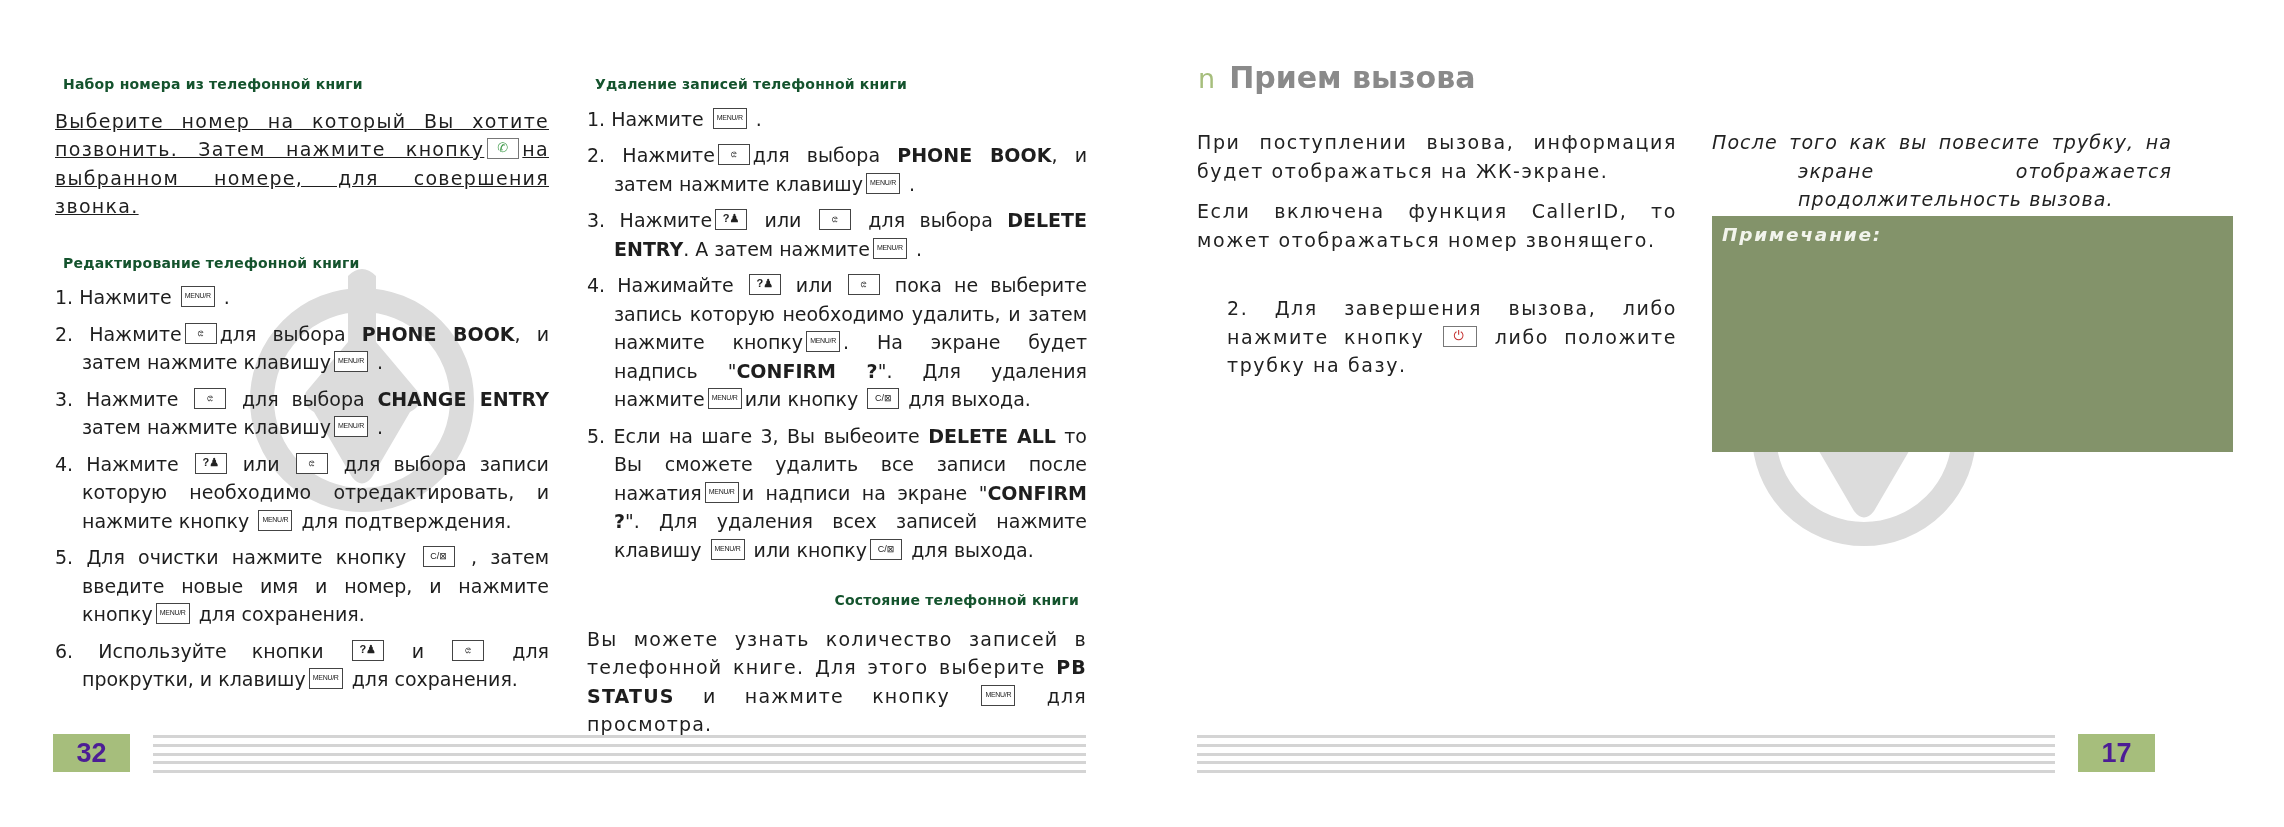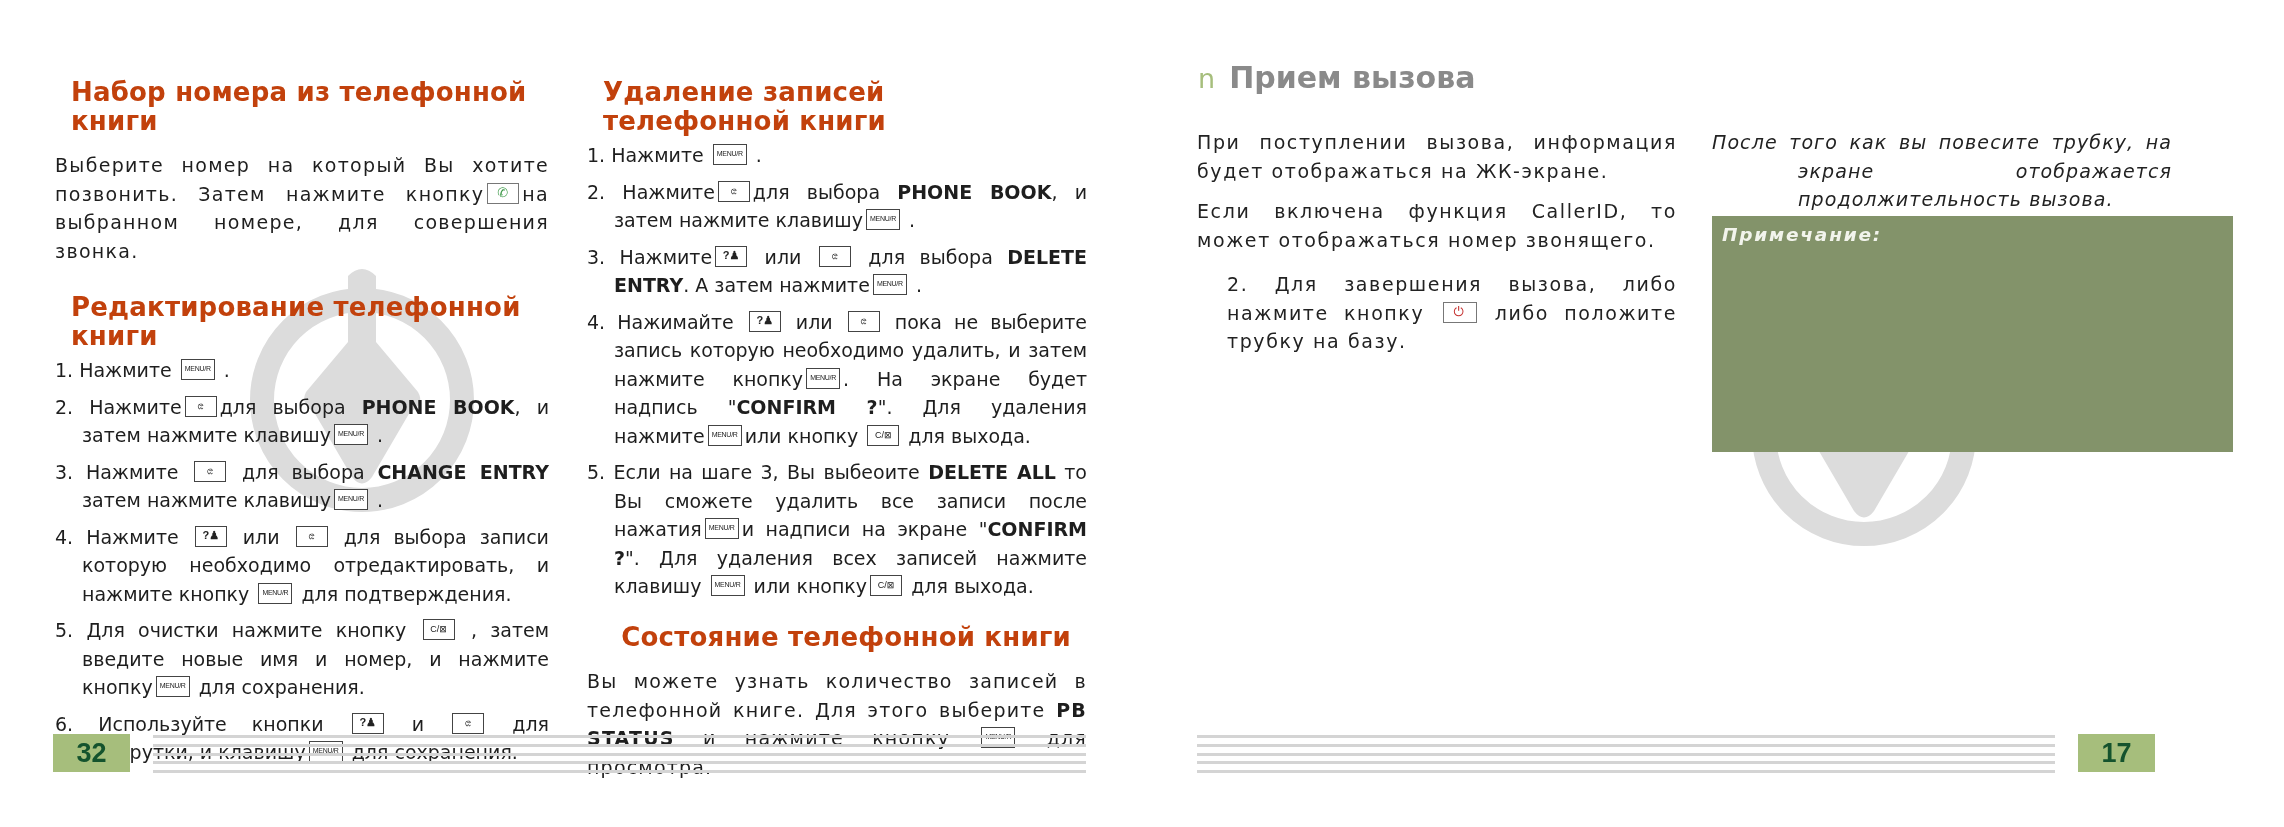--- a/index.html
+++ b/index.html
@@ -3,40 +3,40 @@
 <meta charset="utf-8">
 <style>
   html, body { margin: 0; padding: 0; background: #ffffff; }
   body {
     width: 2284px; height: 827px; position: relative; overflow: hidden;
     font-family: "DejaVu Sans", sans-serif; color: #1e1e1e;
   }
   .watermark { position: absolute; pointer-events: none; }
   .col { position: absolute; font-size: 19px; line-height: 28.5px; }
   .col p { margin: 0; text-align: justify; }
-  h2 { font-size: 26px; font-weight: bold; margin: 16px; color: #c2410c; letter-spacing: 0.2px; }
+  h2 { font-size: 14px; font-weight: bold; margin: 8px; color: #14532d; letter-spacing: 0.2px; }
   ol.steps { list-style: none; margin: 0; padding: 0; }
   ol.steps li { margin: 0 0 8px 0; padding-left: 27px; text-indent: -27px; text-align: justify; }
   b { font-weight: bold; }
   .key {
     display: inline-block; vertical-align: middle; box-sizing: border-box;
     border: 1.4px solid #444; background: #fff; height: 21px; margin: 0 3px;
     font-family: "Liberation Sans", sans-serif; font-size: 7px; line-height: 18px;
     text-align: center; color: #222; text-indent: 0; position: relative; top: -2px;
   }
   .key.menu { width: 34px; font-size: 7px; letter-spacing: -0.3px; }
   .key.book { width: 32px; font-size: 12px; line-height: 17px; }
   .key.vol  { width: 32px; font-size: 11px; line-height: 17px; font-weight: bold; }
   .key.clr  { width: 32px; font-size: 9px;  line-height: 18px; }
   .key.talk { width: 32px; font-size: 13px; line-height: 17px; color: #3f9a4a; border-color: #777; }
   .key.end  { width: 34px; font-size: 13px; line-height: 17px; color: #c4302f; border-color: #777; }
   .note .key { border-color: #e6ebde; background: transparent; color: #f4f6ef; }
   .footer-badge {
     position: absolute; top: 734px; width: 77px; height: 38px;
-    color: #14532d; font-family: "Liberation Sans", sans-serif; font-weight: bold;
+    color: #4c1d95; font-family: "Liberation Sans", sans-serif; font-weight: bold;
     font-size: 27px; line-height: 38px; text-align: center;
   }
   .footer-lines { position: absolute; top: 735px; height: 38px; }
   .footer-lines div { height: 3px; background: #d4d4d4; margin-bottom: 5.8px; }
   .section-title { position: absolute; left: 1198px; top: 60px; font-size: 30px; font-weight: bold; color: #8a8a8a; white-space: nowrap; }
   .section-title .bullet { font-weight: normal; font-size: 27px; margin-right: 14px; }
   .right-text { font-size: 19px; line-height: 28.5px; letter-spacing: 1.6px; color: #222; }
   .italic { font-style: italic; }
   .note {
     position: absolute; left: 1712px; top: 216px; width: 521px; height: 236px;
@@ -55,21 +55,21 @@
   <circle cx="122" cy="138" r="100" fill="none" stroke="#dcdcdc" stroke-width="24"></circle>
   <path d="M108 14 Q122 0 136 14 L136 80 L178 130 Q185 142 170 150 L132 215 Q122 228 112 215 L74 150 Q60 142 66 130 L108 80 Z" fill="#dcdcdc"></path>
 </svg>
 <svg class="watermark" style="left:1742px;top:296px;" width="245" height="255" viewBox="0 0 245 255">
   <circle cx="122" cy="138" r="100" fill="none" stroke="#dcdcdc" stroke-width="24"></circle>
   <path d="M108 14 Q122 0 136 14 L136 80 L178 130 Q185 142 170 150 L132 215 Q122 228 112 215 L74 150 Q60 142 66 130 L108 80 Z" fill="#dcdcdc"></path>
 </svg>
 
 <div class="col" style="left:55px;top:62px;width:494px;">
   <h2>Набор номера из телефонной книги</h2>
-  <p style="margin-top:0;letter-spacing:1.3px;">
+  <p style="margin-top:0;letter-spacing:1.3px;text-decoration:underline;">
     <span>Выберите номер на который Вы хотите позвонить. Затем нажмите кнопку</span><span class="key talk">✆</span><span>на выбранном номере, для совершения звонка.</span>
   </p>
 
   <h2 style="margin-top:28px;margin-bottom:6px;">Редактирование телефонной книги</h2>
   <ol class="steps">
     <li><span>1.</span> <span>Нажмите</span> <span class="key menu">MENU/R</span> <span>.</span></li>
     <li><span>2.</span> <span>Нажмите</span><span class="key book">ၕ</span><span>для выбора</span> <b>PHONE BOOK</b><span>, и затем нажмите клавишу</span><span class="key menu">MENU/R</span> <span>.</span></li>
     <li><span>3.</span> <span>Нажмите</span> <span class="key book">ၕ</span> <span>для выбора</span> <b>CHANGE ENTRY</b> <span>затем нажмите клавишу</span><span class="key menu">MENU/R</span> <span>.</span></li>
     <li><span>4.</span> <span>Нажмите</span> <span class="key vol">?♟</span> <span>или</span> <span class="key book">ၕ</span> <span>для выбора записи которую необходимо отредактировать, и нажмите кнопку</span> <span class="key menu">MENU/R</span> <span>для подтверждения.</span></li>
     <li><span>5.</span> <span>Для очистки нажмите кнопку</span> <span class="key clr">C/⊠</span> <span>, затем введите новые имя и номер, и нажмите кнопку</span><span class="key menu">MENU/R</span> <span>для сохранения.</span></li>
@@ -102,21 +102,21 @@
     <div></div>
 </div>
 
 <div class="section-title">
   <span class="bullet" style="color:#a6be7c;">n</span><span>Прием вызова</span>
 </div>
 
 <div class="col right-text" style="left:1197px;top:128px;width:480px;">
   <p>При поступлении вызова, информация будет отображаться на ЖК-экране.</p>
   <p style="margin-top:12px;">Если включена функция CallerID, то может отображаться номер звонящего.</p>
-  <p style="margin-top:16px;padding-left:30px;">
+  <p style="margin-top:40px;padding-left:30px;">
     <span>2. Для завершения вызова, либо нажмите кнопку</span> <span class="key end">⏻</span> <span>либо положите трубку на базу.</span>
   </p>
 </div>
 
 <div class="col right-text italic" style="left:1712px;top:128px;width:460px;letter-spacing:1.1px;">
   <p style="padding-left:86px;text-indent:-86px;">После того как вы повесите трубку, на экране отображается продолжительность вызова.</p>
 </div>
 
 <div class="note" style="background:#83936a;">
   <div class="note-title">Примечание:</div>

